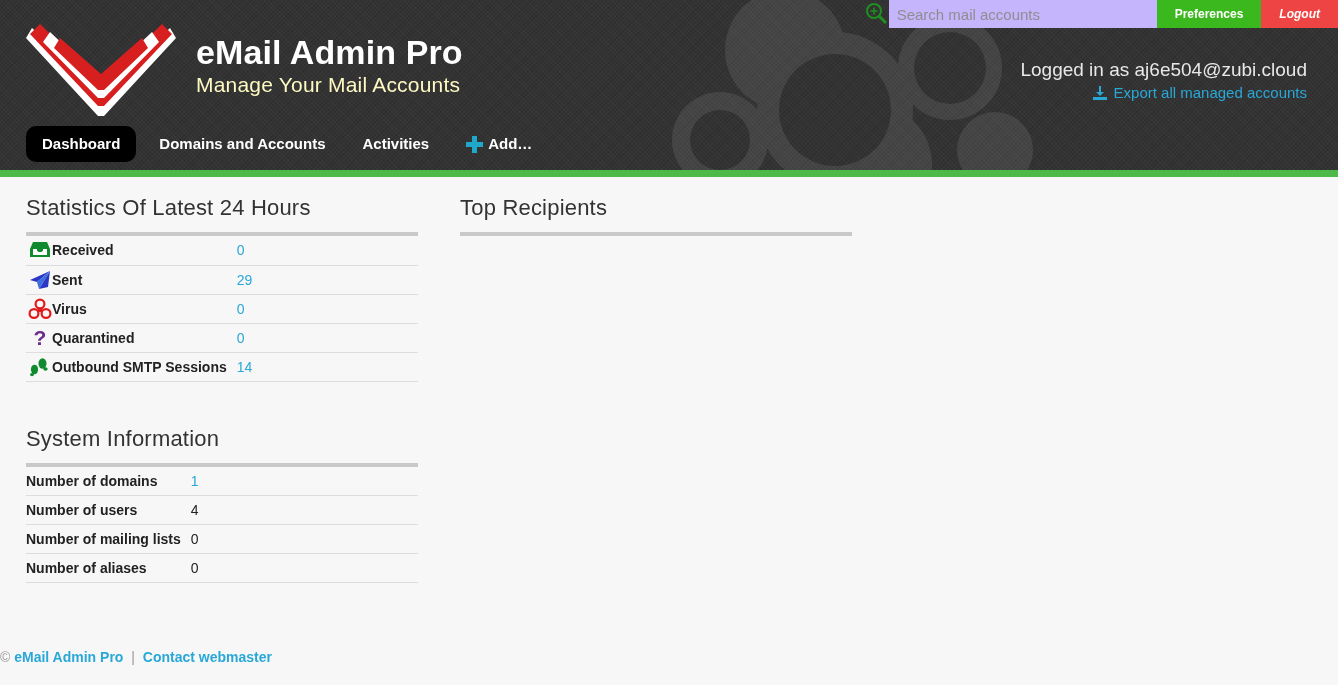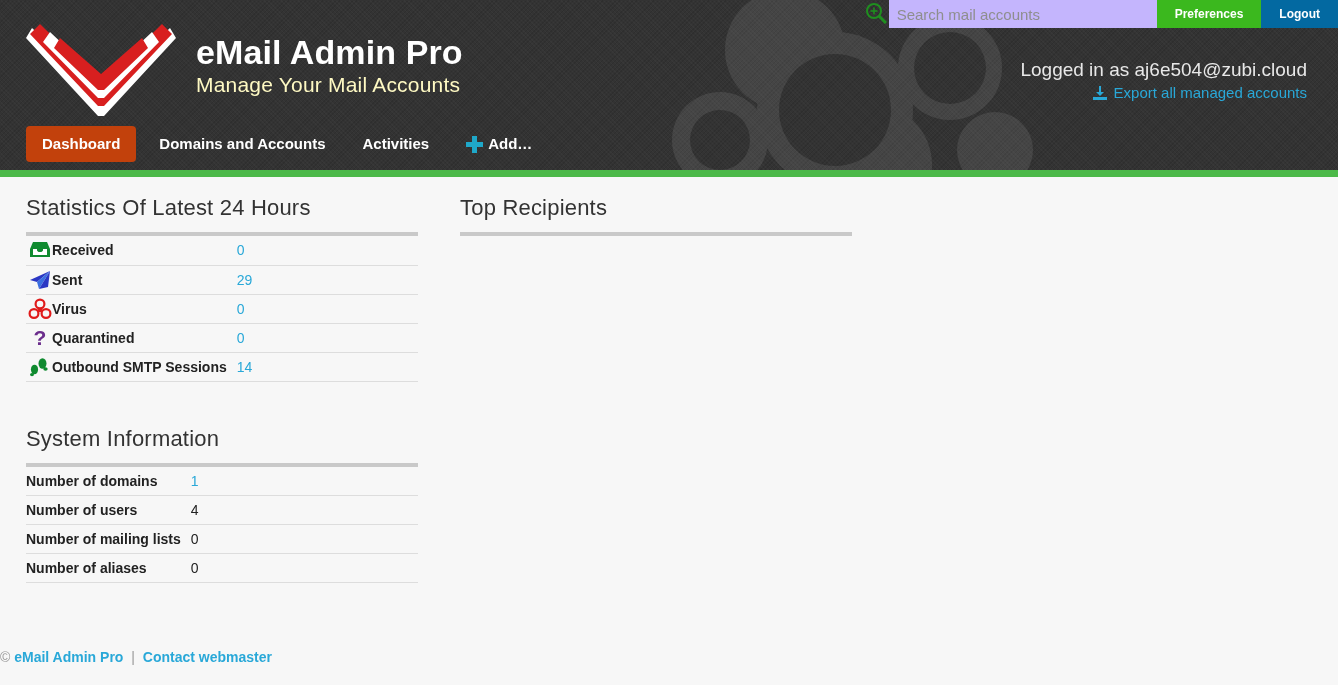--- a/index.html
+++ b/index.html
@@ -88,22 +88,22 @@
     font-weight: bold;
     color: #ffffff;
     padding: 9px 16px;
     line-height: 18px;
     cursor: pointer;
     white-space: nowrap;
     display: flex;
     align-items: center;
   }
   .nav-item.active {
-    background: #c2410c;
-    border-radius: 4px;
+    background: #000000;
+    border-radius: 10px;
   }
   .nav-item.plain { padding-left: 14px; padding-right: 14px; margin-left: 9px; }
   .plus-icon {
     display: inline-block;
     position: relative;
     width: 17px;
     height: 17px;
     margin-right: 5px;
     flex: none;
   }
@@ -155,21 +155,21 @@
     font-size: 12px;
     font-weight: bold;
     color: #ffffff;
     padding: 0 18px;
     height: 28px;
     cursor: pointer;
     line-height: 28px;
     white-space: nowrap;
   }
   .btn-prefs { background: #3bb81e; }
-  .btn-logout { background: #0369a1; }
+  .btn-logout { background: #ef4444; font-style: italic; }
 
   .userbox {
     position: absolute;
     right: 31px;
     top: 60px;
     text-align: right;
     z-index: 5;
   }
   .user-line {
     font-size: 19px;

